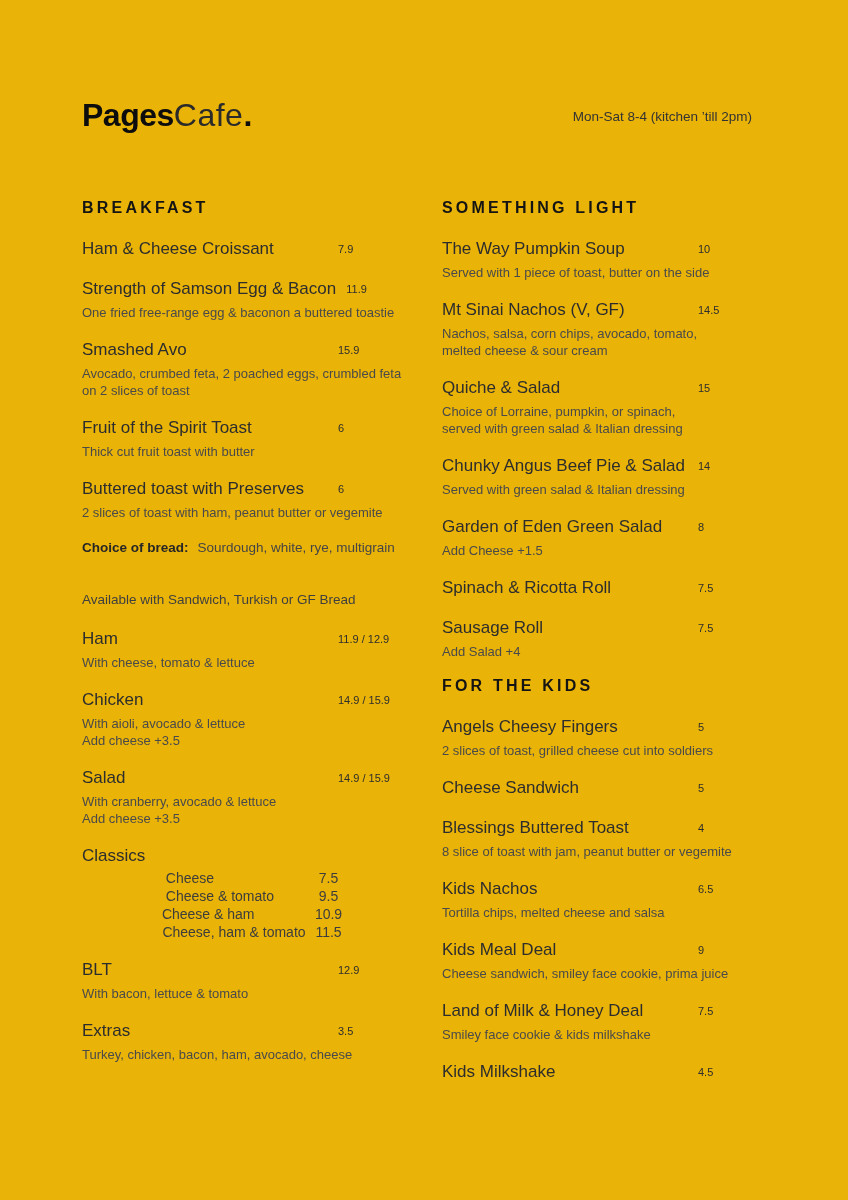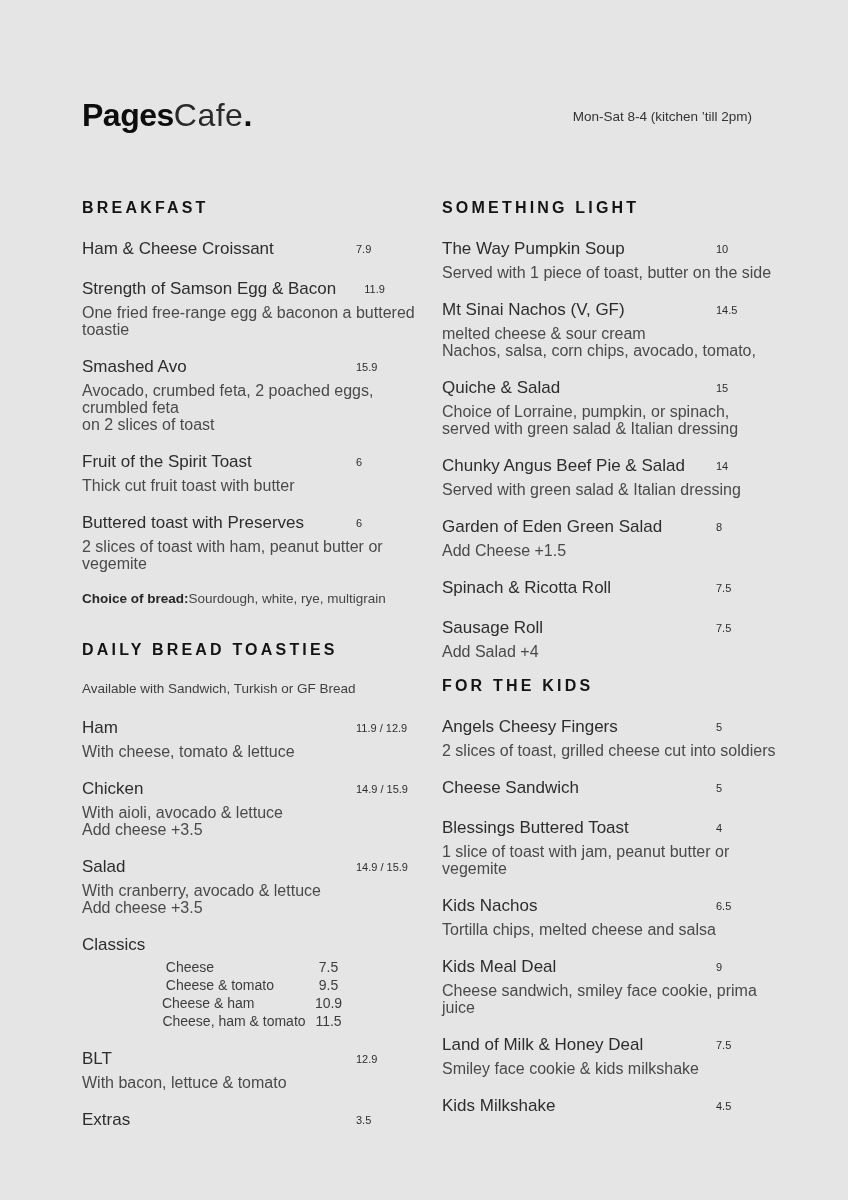--- a/index.html
+++ b/index.html
@@ -4,50 +4,50 @@
 <style>
   html,body { margin:0; padding:0; }
   body {
     width:848px; height:1200px;
     background:#ffffff;
     font-family:"Liberation Sans", sans-serif;
     color:#2d2d2d;
     position:relative;
     overflow:hidden;
   }
-  .page { position:absolute; inset:0; background:#e5e5e5; }
+  .page { position:absolute; inset:0; background:#eab308; }
 
   
   .logo { position:absolute; left:82px; top:95px; font-size:32px; line-height:40px; white-space:nowrap; }
   .logo-bold  { font-weight:700; color:#0d0d0d; letter-spacing:-0.5px; }
   .logo-light { font-weight:300; color:#2a2a2a; letter-spacing:0.5px; }
   .logo-dot   { font-weight:700; color:#0d0d0d; }
   .hours { position:absolute; right:96px; top:108px; font-size:13.5px; line-height:17px; color:#333333; }
 
   
   .col { position:absolute; top:188px; width:340px; }
   .col-left  { left:82px;  }
   .col-right { left:442px; }
 
   .section-title {
     font-size:16px; font-weight:700; letter-spacing:3.2px;
     color:#141414; line-height:16px; margin:12px 0 22px 0;
   }
   .section-subtitle { font-size:13.5px; line-height:17px; color:#3f3f3f; margin:0 0 20px 0; }
 
   .item { margin-bottom:18px; }
-  .row  { display:flex; align-items:flex-end;gap:18px; }
+  .row  { display:flex; align-items:flex-end; }
   .name { min-width:256px; padding-right:10px; box-sizing:border-box;
           font-size:17px; line-height:22px; color:#2d2d2d; }
   .price { font-size:11px; line-height:22px; color:#2d2d2d; white-space:nowrap; }
   .desc  { margin-top:4px; }
-  .desc div { font-size:16px; line-height:17px; color:#4a4a4a; }
+  .desc div { font-size:13px; line-height:17px; color:#4a4a4a; }
 
   .bread-note { font-size:13.5px; line-height:18px; color:#454545; margin:2px 0 34px 0; }
-  .bread-note .note-label { font-weight:700; color:#262626; margin-right:0; }
+  .bread-note .note-label { font-weight:700; color:#262626; margin-right:9px; }
 
   .classics { margin-bottom:18px; }
   .classics-title { font-size:17px; line-height:22px; color:#2d2d2d; margin-bottom:2px; }
   .crow { display:flex; font-size:14px; line-height:18px; color:#3d3d3d;justify-content:center; }
   .cname { min-width:153px; padding-right:8px; box-sizing:border-box; }
   .cprice { white-space:nowrap; }
 
   .kids-section { margin-top:14px; }
 </style>
 </head>
@@ -113,21 +113,20 @@
           <div>2 slices of toast with ham, peanut butter or vegemite</div>
         </div>
       </div>
 
       <div class="bread-note">
         <span class="note-label">Choice of bread:</span><span>Sourdough, white, rye, multigrain</span>
       </div>
     </div>
 
     <div>
-      <h2 class="section-title">DAILY BREAD TOASTIES</h2>
       <div class="section-subtitle">Available with Sandwich, Turkish or GF Bread</div>
 
       <div class="item">
         <div class="row">
           <span class="name">Ham</span>
           <span class="price">11.9 / 12.9</span>
         </div>
         <div class="desc">
           <div>With cheese, tomato &amp; lettuce</div>
         </div>
@@ -183,20 +182,23 @@
         <div class="desc">
           <div>With bacon, lettuce &amp; tomato</div>
         </div>
       </div>
 
       <div class="item">
         <div class="row">
           <span class="name">Extras</span>
           <span class="price">3.5</span>
         </div>
+        <div class="desc">
+          <div>Turkey, chicken, bacon, ham, avocado, cheese</div>
+        </div>
       </div>
     </div>
   </div>
 
   <div class="col col-right">
 
     <div>
       <h2 class="section-title">SOMETHING LIGHT</h2>
 
       <div class="item">
@@ -208,22 +210,22 @@
           <div>Served with 1 piece of toast, butter on the side</div>
         </div>
       </div>
 
       <div class="item">
         <div class="row">
           <span class="name">Mt Sinai Nachos (V, GF)</span>
           <span class="price">14.5</span>
         </div>
         <div class="desc">
+          <div>Nachos, salsa, corn chips, avocado, tomato,</div>
           <div>melted cheese &amp; sour cream</div>
-          <div>Nachos, salsa, corn chips, avocado, tomato,</div>
         </div>
       </div>
 
       <div class="item">
         <div class="row">
           <span class="name">Quiche &amp; Salad</span>
           <span class="price">15</span>
         </div>
         <div class="desc">
           <div>Choice of Lorraine, pumpkin, or spinach,</div>
@@ -288,21 +290,21 @@
           <span class="price">5</span>
         </div>
       </div>
 
       <div class="item">
         <div class="row">
           <span class="name">Blessings Buttered Toast</span>
           <span class="price">4</span>
         </div>
         <div class="desc">
-          <div>1 slice of toast with jam, peanut butter or vegemite</div>
+          <div>8 slice of toast with jam, peanut butter or vegemite</div>
         </div>
       </div>
 
       <div class="item">
         <div class="row">
           <span class="name">Kids Nachos</span>
           <span class="price">6.5</span>
         </div>
         <div class="desc">
           <div>Tortilla chips, melted cheese and salsa</div>

